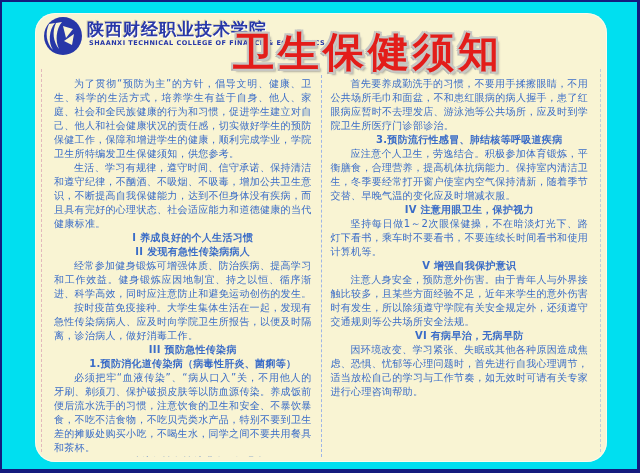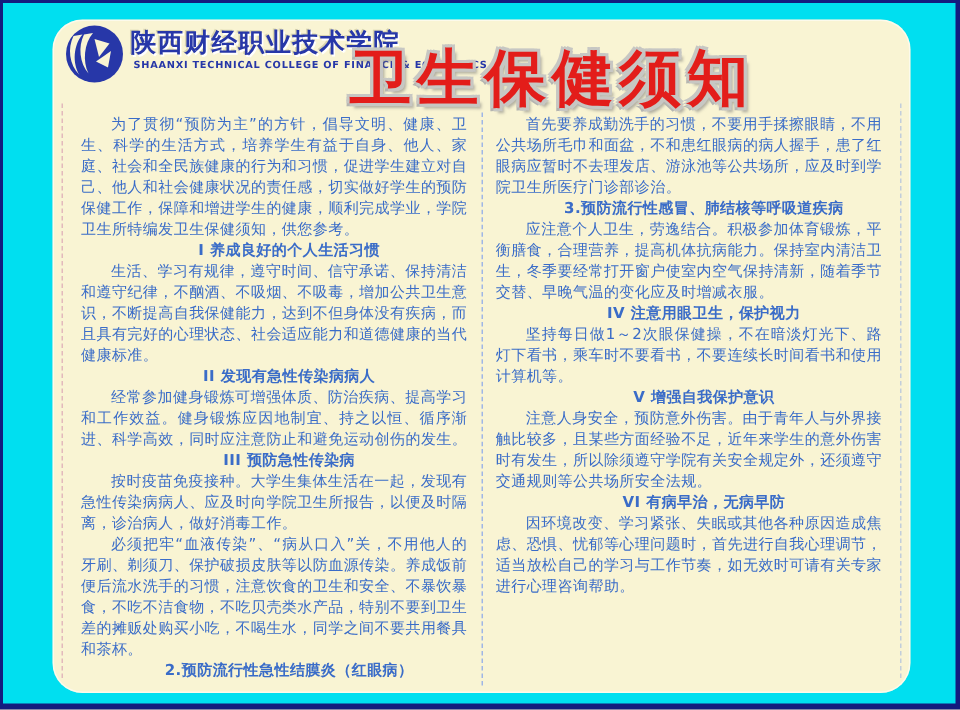--- a/index.html
+++ b/index.html
@@ -75,26 +75,27 @@
         <span class="college-cn">陕西财经职业技术学院</span>
         <span class="college-en">SHAANXI TECHNICAL COLLEGE OF FINANCE &amp; ECONOMICS</span>
       </div>
     </div>
 
     <div class="main-title">卫生保健须知</div>
 
     <div class="columns">
       <div class="col col-left">
           <p class="block para">为了贯彻“预防为主”的方针，倡导文明、健康、卫生、科学的生活方式，培养学生有益于自身、他人、家庭、社会和全民族健康的行为和习惯，促进学生建立对自己、他人和社会健康状况的责任感，切实做好学生的预防保健工作，保障和增进学生的健康，顺利完成学业，学院卫生所特编发卫生保健须知，供您参考。</p>
+          <p class="block para">生活、学习有规律，遵守时间、信守承诺、保持清洁和遵守纪律，不酗酒、不吸烟、不吸毒，增加公共卫生意识，不断提高自我保健能力，达到不但身体没有疾病，而且具有完好的心理状态、社会适应能力和道德健康的当代健康标准。</p>
           <p class="block heading">I 养成良好的个人生活习惯</p>
-          <p class="block para">生活、学习有规律，遵守时间、信守承诺、保持清洁和遵守纪律，不酗酒、不吸烟、不吸毒，增加公共卫生意识，不断提高自我保健能力，达到不但身体没有疾病，而且具有完好的心理状态、社会适应能力和道德健康的当代健康标准。</p>
           <p class="block heading">II 发现有急性传染病病人</p>
           <p class="block para">经常参加健身锻炼可增强体质、防治疾病、提高学习和工作效益。健身锻炼应因地制宜、持之以恒、循序渐进、科学高效，同时应注意防止和避免运动创伤的发生。</p>
+          <p class="block para">按时疫苗免疫接种。大学生集体生活在一起，发现有急性传染病病人、应及时向学院卫生所报告，以便及时隔离，诊治病人，做好消毒工作。</p>
           <p class="block heading">III 预防急性传染病</p>
-          <p class="block para">按时疫苗免疫接种。大学生集体生活在一起，发现有急性传染病病人、应及时向学院卫生所报告，以便及时隔离，诊治病人，做好消毒工作。</p>
+          <p class="block heading">1.预防消化道传染病（病毒性肝炎、菌痢等）</p>
           <p class="block para">必须把牢“血液传染”、“病从口入”关，不用他人的牙刷、剃须刀、保护破损皮肤等以防血源传染。养成饭前便后流水洗手的习惯，注意饮食的卫生和安全、不暴饮暴食，不吃不洁食物，不吃贝壳类水产品，特别不要到卫生差的摊贩处购买小吃，不喝生水，同学之间不要共用餐具和茶杯。</p>
           <p class="block heading">2.预防流行性急性结膜炎（红眼病）</p>
         </div>
       <div class="col col-right">
 
       <p class="block para">首先要养成勤洗手的习惯，不要用手揉擦眼睛，不用公共场所毛巾和面盆，不和患红眼病的病人握手，患了红眼病应暂时不去理发店、游泳池等公共场所，应及时到学院卫生所医疗门诊部诊治。</p>
           <p class="block heading">3.预防流行性感冒、肺结核等呼吸道疾病</p>
           <p class="block para">应注意个人卫生，劳逸结合。积极参加体育锻炼，平衡膳食，合理营养，提高机体抗病能力。保持室内清洁卫生，冬季要经常打开窗户使室内空气保持清新，随着季节交替、早晚气温的变化应及时增减衣服。</p>
           <p class="block heading">IV 注意用眼卫生，保护视力</p>
           <p class="block para">坚持每日做1～2次眼保健操，不在暗淡灯光下、路灯下看书，乘车时不要看书，不要连续长时间看书和使用计算机等。</p>

